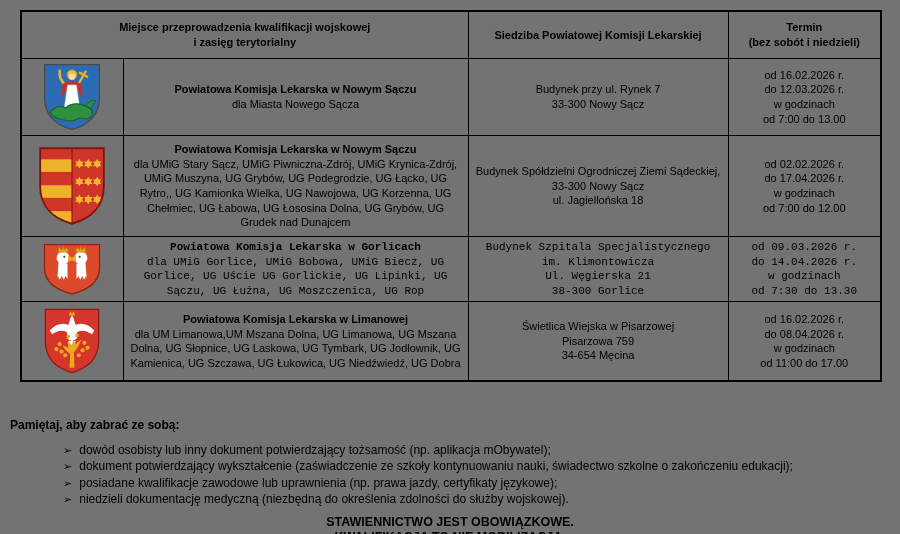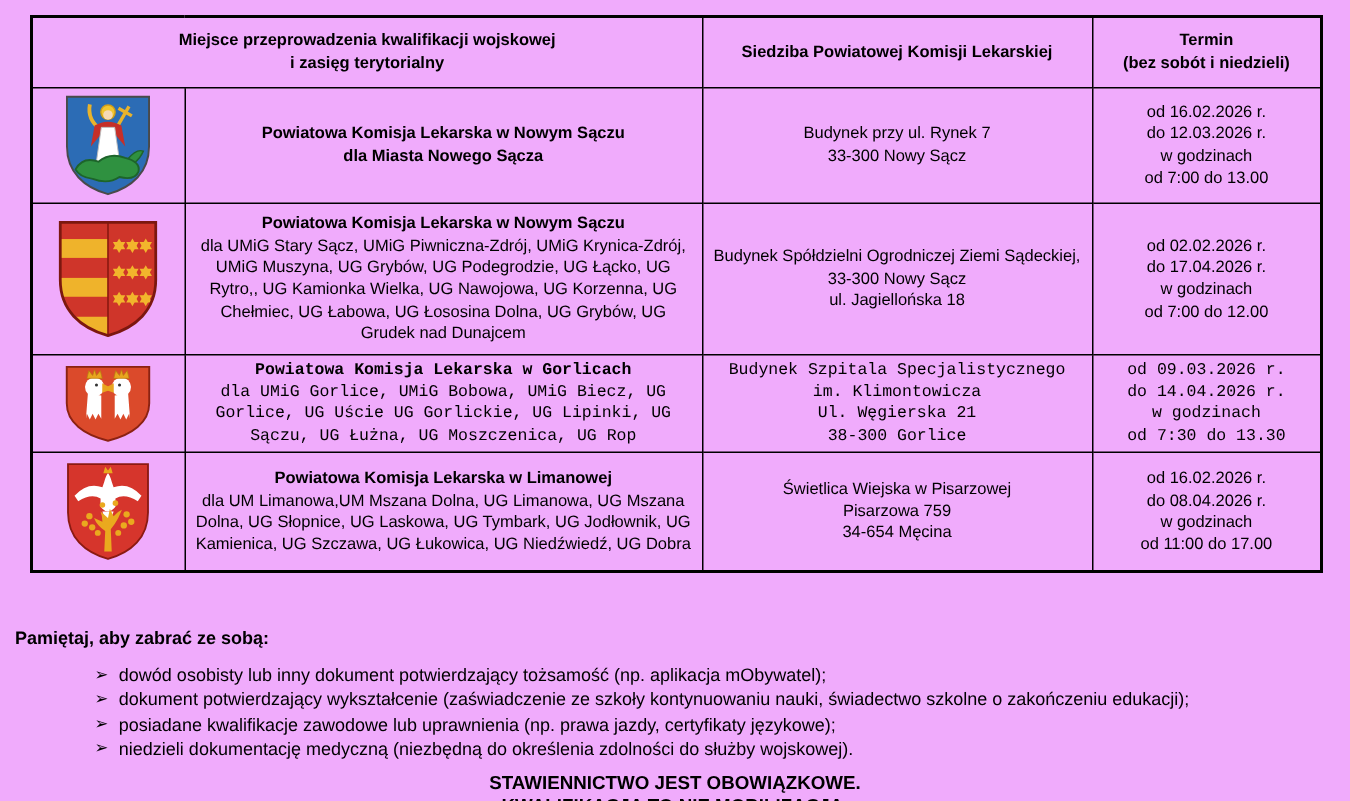--- a/index.html
+++ b/index.html
@@ -1,34 +1,34 @@
 <!DOCTYPE html>
 <html><head>
 <meta charset="utf-8">
 <style>
   html,body { margin:0; padding:0; background:#fff; }
   .page {
-    position:relative; width:900px; height:534px; background:#f0abfc;
+    position:relative; width:900px; height:534px; background:#737373;
     font-family:"Liberation Sans", sans-serif; color:#000; overflow:hidden;
   }
   table.qual {
     border-collapse:collapse; table-layout:fixed;
     width:860px; margin:10px 0 0 20px;
     border:2px solid #000;
   }
   table.qual th, table.qual td {
     border:1px solid #000;
     font-size:11px; line-height:1.32;
     padding:3px 6px; vertical-align:middle; text-align:center;
   }
   table.qual th { font-weight:bold; white-space:pre-line; height:40px; }
   td.c-emblem { padding:2px; }
   td.c-main .commission { font-weight:bold; display:block; }
   td.c-main .coverage { display:block; }
-  tr.row-0 td.c-main .coverage { font-weight:bold; }
+  tr.row-0 td.c-main .coverage { font-weight:normal; }
   td.c-addr, td.c-term { white-space:pre-line; }
   tr.row-0 { height:77px; }
   tr.row-1 { height:101px; }
   tr.row-2 { height:62px;font-family:Liberation Mono, monospace; }
   tr.row-3 { height:73px; }
 
   .note-title {
     margin:36px 0 0 10px; font-weight:bold; font-size:12px;
   }
   ul.checklist {

